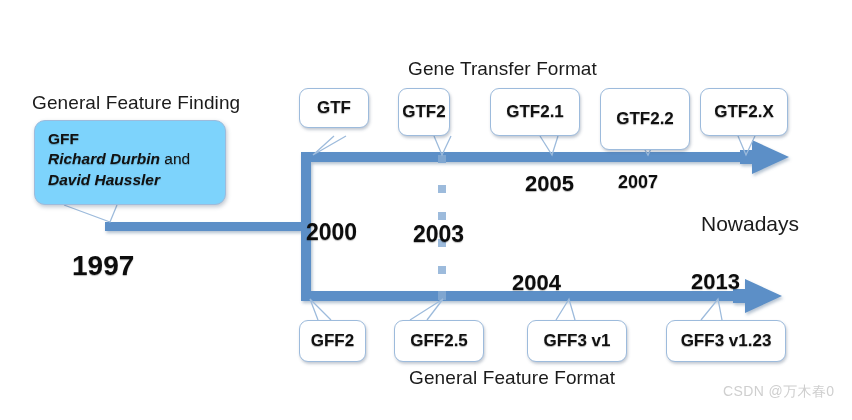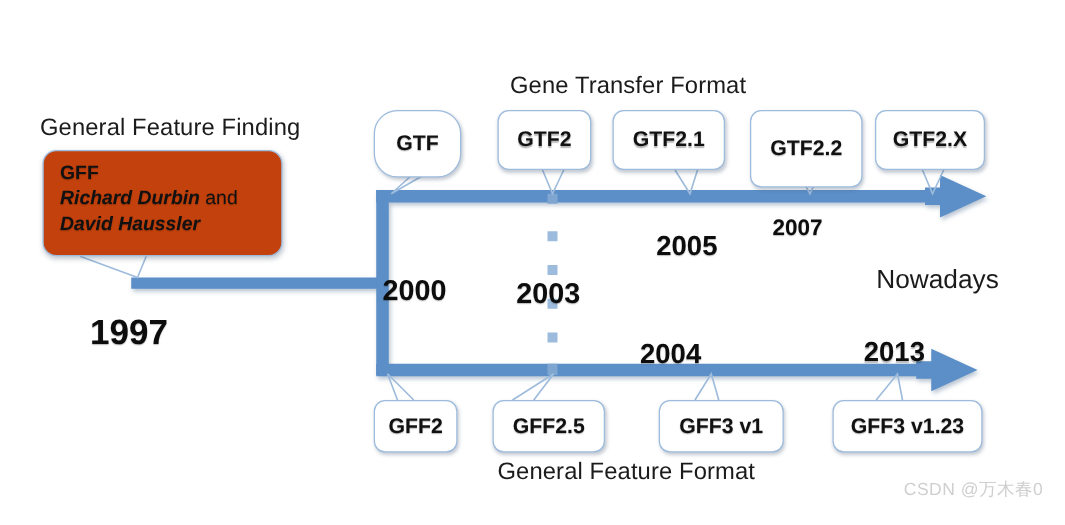--- a/index.html
+++ b/index.html
@@ -21,36 +21,36 @@
     position: absolute;
     font-family: "Liberation Sans", sans-serif;
     font-size: 19px;
     font-weight: 400;
     color: #1b1b1b;
     white-space: nowrap;
     letter-spacing: .1px;
   }
   #title-gff-finding { left: 32px;  top: 92px;  }
   #title-gtf         { left: 408px; top: 58px;  }
-  #title-gff         { left: 398px; top: 367px; }
+  #title-gff         { left: 409px; top: 367px; }
 
   
   .year {
     position: absolute;
     font-family: "Liberation Sans", sans-serif;
     font-weight: bold;
     font-size: 22px;
     color: #0d0d0d;
     white-space: nowrap;
     text-shadow: 0 1px 1px rgba(0,0,0,.28);
   }
   #year-1997 { left: 72px;  top: 250px; font-size: 28px; }
   #year-2000 { left: 306px; top: 219px; font-size: 23px; }
   #year-2003 { left: 413px; top: 221px; font-size: 23px; }
-  #year-2005 { left: 525px; top: 184px; font-size: 22px; }
+  #year-2005 { left: 525px; top: 171px; font-size: 22px; }
   #year-2007 { left: 618px; top: 172px; font-size: 18px; }
   #year-2004 { left: 512px; top: 270px; font-size: 22px; }
   #year-2013 { left: 691px; top: 269px; font-size: 22px; }
 
   .nowadays {
     position: absolute;
     left: 701px;
     top: 212px;
     font-family: "Liberation Sans", sans-serif;
     font-size: 21px;
@@ -80,38 +80,38 @@
     font-family: "Liberation Sans", sans-serif;
     font-weight: bold;
     font-size: 17px;
     color: #111111;
     text-shadow: 0 1px 1px rgba(0,0,0,.30);
     box-sizing: border-box;
     white-space: nowrap;
   }
 
   
-  #cal-gtf    { left: 299px; top: 88px;  width: 70px;  height: 54px; border-radius: 19px; }
-  #cal-gtf2   { left: 398px; top: 88px;  width: 75px;  height: 48px; }
+  #cal-gtf    { left: 299px; top: 88px;  width: 70px;  height: 40px; }
+  #cal-gtf2   { left: 398px; top: 88px;  width: 52px;  height: 48px; }
   #cal-gtf21  { left: 490px; top: 88px;  width: 90px;  height: 48px; }
   #cal-gtf22  { left: 600px; top: 88px;  width: 90px;  height: 62px; }
   #cal-gtf2x  { left: 700px; top: 88px;  width: 88px;  height: 48px; }
 
   
   #cal-gff2    { left: 299px; top: 320px; width: 67px;  height: 42px; }
   #cal-gff25   { left: 394px; top: 320px; width: 90px;  height: 42px; }
   #cal-gff3v1  { left: 527px; top: 320px; width: 100px; height: 42px; }
   #cal-gff3v123{ left: 666px; top: 320px; width: 120px; height: 42px; }
 
   
   #cal-gff-main {
     position: absolute;
     left: 34px; top: 120px;
     width: 192px; height: 85px;
-    background: #c2410c;
+    background: #7dd3fc;
     border: 1.3px solid #9DBBDC;
     border-radius: 11px;
     box-shadow: 1px 2px 4px rgba(60,80,110,.32);
     box-sizing: border-box;
     padding: 8px 0 0 13px;
     font-family: "Liberation Sans", sans-serif;
     font-size: 15.5px;
     color: #111111;
     line-height: 1.32;
     text-shadow: 0 1px 1px rgba(0,0,0,.25);

